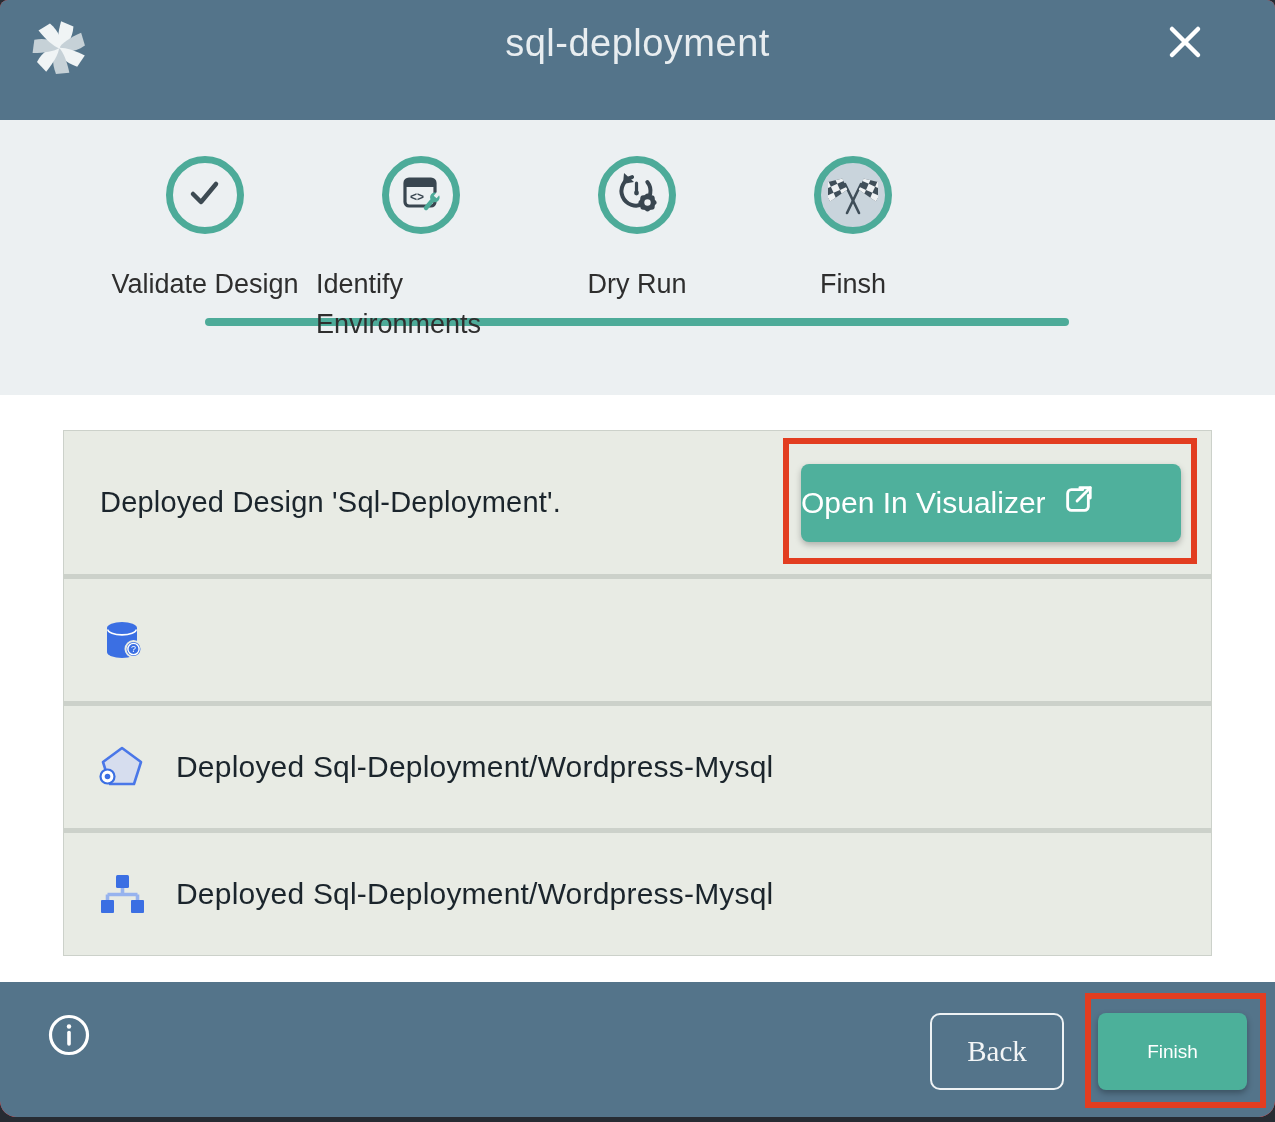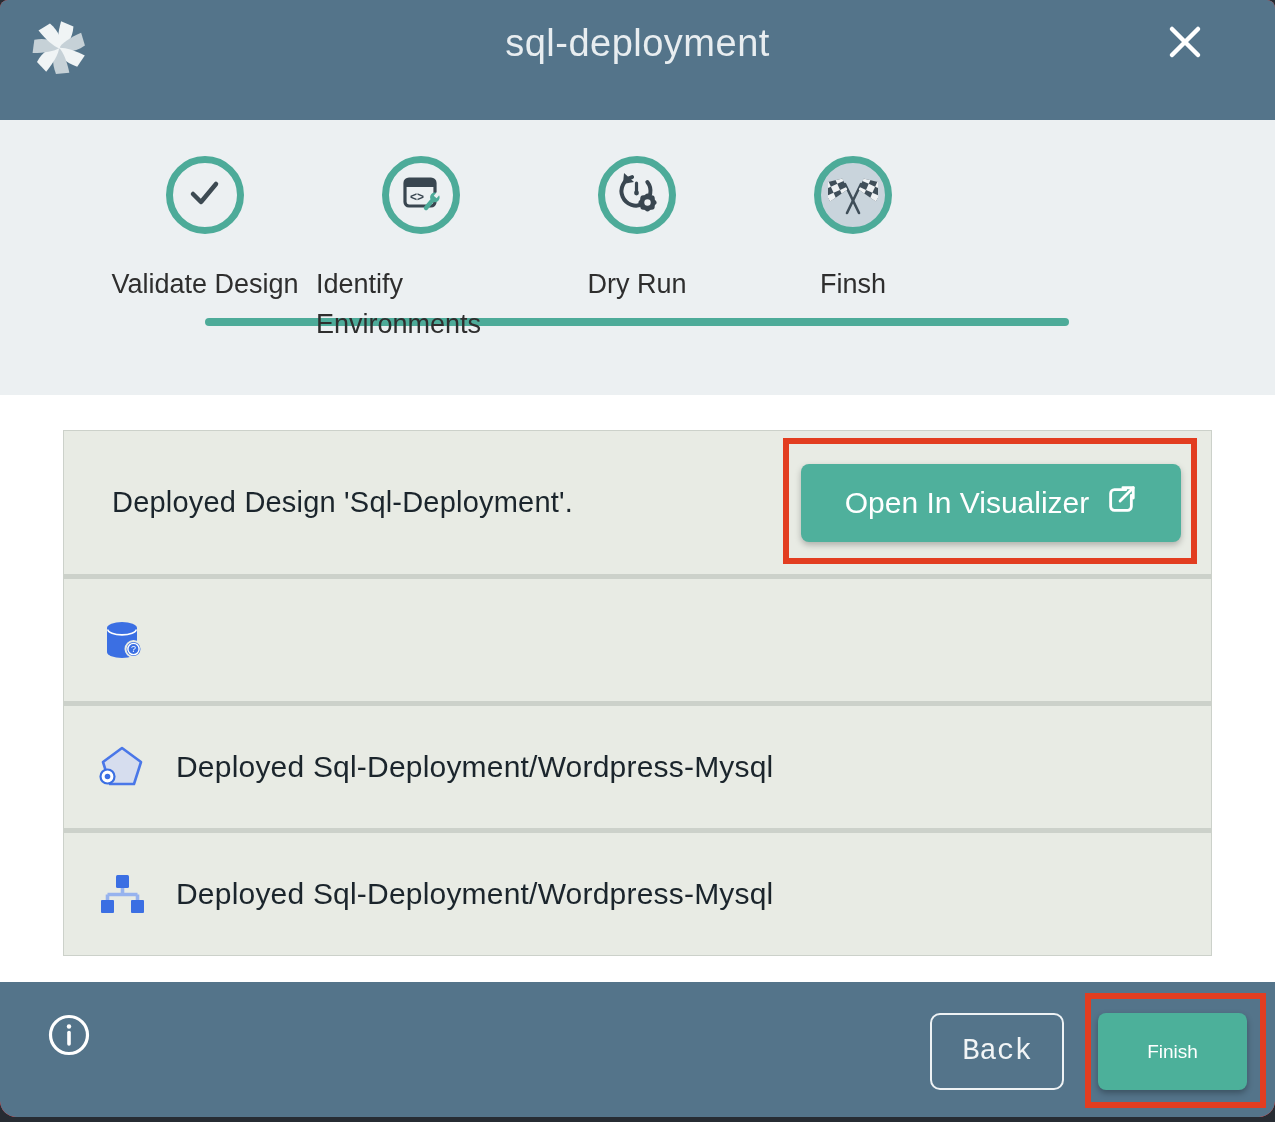--- a/index.html
+++ b/index.html
@@ -46,28 +46,28 @@
   .step.active .circle { background:#c9d4dc; }
   .step-label {
     margin-top:30px; font-size:27px; color:#2e2e2e; text-align:left;
     line-height:40px; max-width:210px;
   }
   
   .content { flex:1 1 auto; background:#ffffff; padding:35px 63px 0 63px; }
   .rows-wrap { border:1px solid #ccd1ca; background:#ccd1ca; }
   .design-row {
     height:143px; background:#e8ebe4; position:relative;
-    display:flex; align-items:center; padding-left:48px; margin-bottom:5px;
+    display:flex; align-items:center; padding-left:36px; margin-bottom:5px;
   }
   .design-text { font-size:29px; color:#1b252c; letter-spacing:0.2px; }
   .open-visualizer-btn {
     position:absolute; left:737px; top:33px; width:380px; height:78px;
     background:#4fb09c; border:none; border-radius:8px; cursor:pointer;
     color:#ffffff; font-size:30px; font-family:"Liberation Sans", sans-serif;
-    display:flex; align-items:center; justify-content:center; gap:16px;
+    display:flex; align-items:center; gap:16px;
     box-shadow:0 3px 6px rgba(0,0,0,0.25);
   }
   .result-row {
     height:122px; background:#e8ebe4; display:flex; align-items:center;
     padding-left:34px; gap:30px; margin-bottom:5px;
   }
   .result-row:last-child { margin-bottom:0; }
   .result-icon { width:48px; height:48px; flex:0 0 auto; }
   .result-text { font-size:30px; color:#1b252c; letter-spacing:0.2px; }
   
@@ -75,21 +75,21 @@
     height:135px; background:#54748a; position:relative; flex:0 0 auto;
     border-radius:0 0 16px 16px;
   }
   .info-btn {
     position:absolute; left:47px; top:31px; width:44px; height:44px;
     background:none; border:none; cursor:pointer;
   }
   .back-btn {
     position:absolute; left:930px; top:31px; width:134px; height:77px;
     background:transparent; border:2px solid #eef2f4; border-radius:10px;
-    color:#f2f5f6; font-size:29px; font-family:Liberation Mono, monospace;
+    color:#f2f5f6; font-size:29px; font-family:Liberation Serif, serif;
     cursor:pointer;
   }
   .finish-btn {
     position:absolute; left:1098px; top:31px; width:149px; height:77px;
     background:#4cb09a; border:none; border-radius:8px;
     color:#ffffff; font-size:19px; font-family:"Liberation Sans", sans-serif;
     cursor:pointer; box-shadow:0 3px 6px rgba(0,0,0,0.3);
   }
   
   .annotation {

